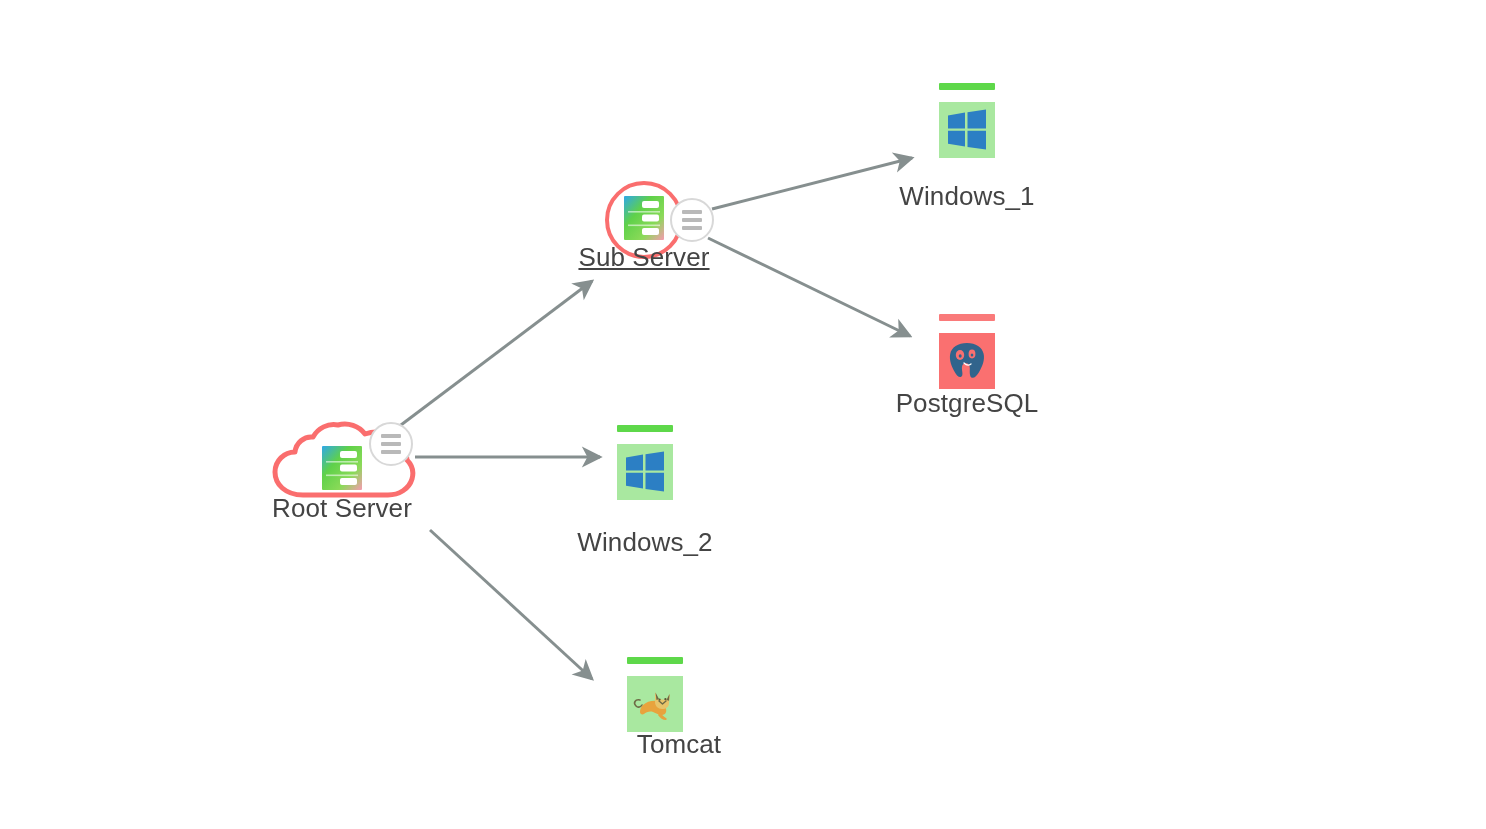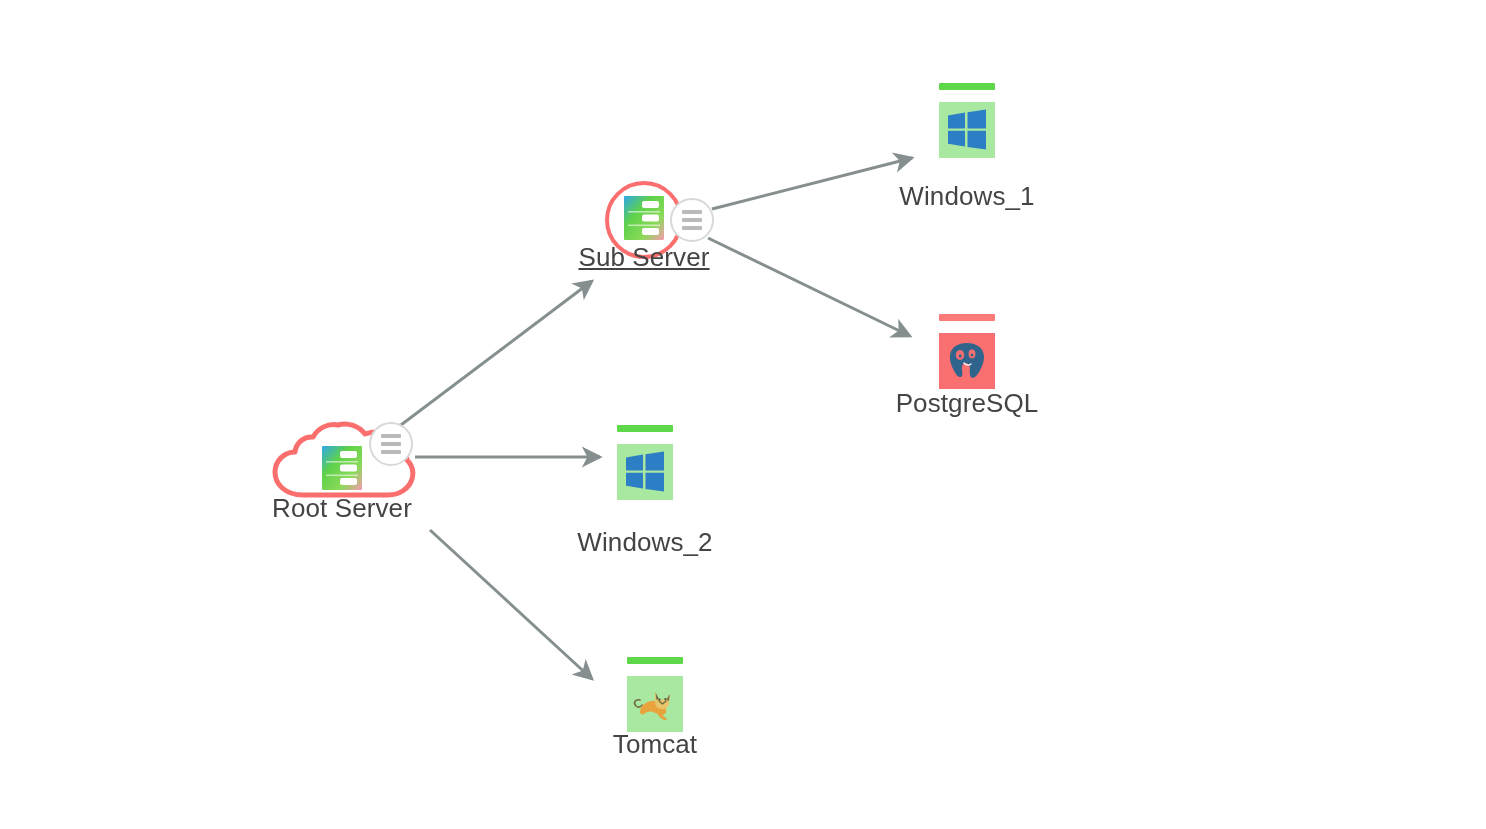--- a/index.html
+++ b/index.html
@@ -269,16 +269,16 @@
 
           <path d="M28.5,16.5 L32,23 L29.5,24 Z" fill="#6e6a45"></path>
           <path d="M42.5,18 L39.5,24 L42,24.8 Z" fill="#6e6a45"></path>
 
           <path d="M32,25 L35.5,28 L39,25" stroke="#6e6a45" stroke-width="1.4" fill="none" stroke-linecap="round" stroke-linejoin="round"></path>
           <circle cx="32.6" cy="23.6" r="1.1" fill="#5a5434"></circle>
           <circle cx="38.4" cy="23.2" r="1.1" fill="#5a5434"></circle>
         </svg>
       </div>
     </div>
-    <div class="node-label" style="top:30px;">Tomcat</div>
+    <div class="node-label" style="top:30px;margin-left:24px;">Tomcat</div>
   </div>
 
 </div>
 
 </body></html>

